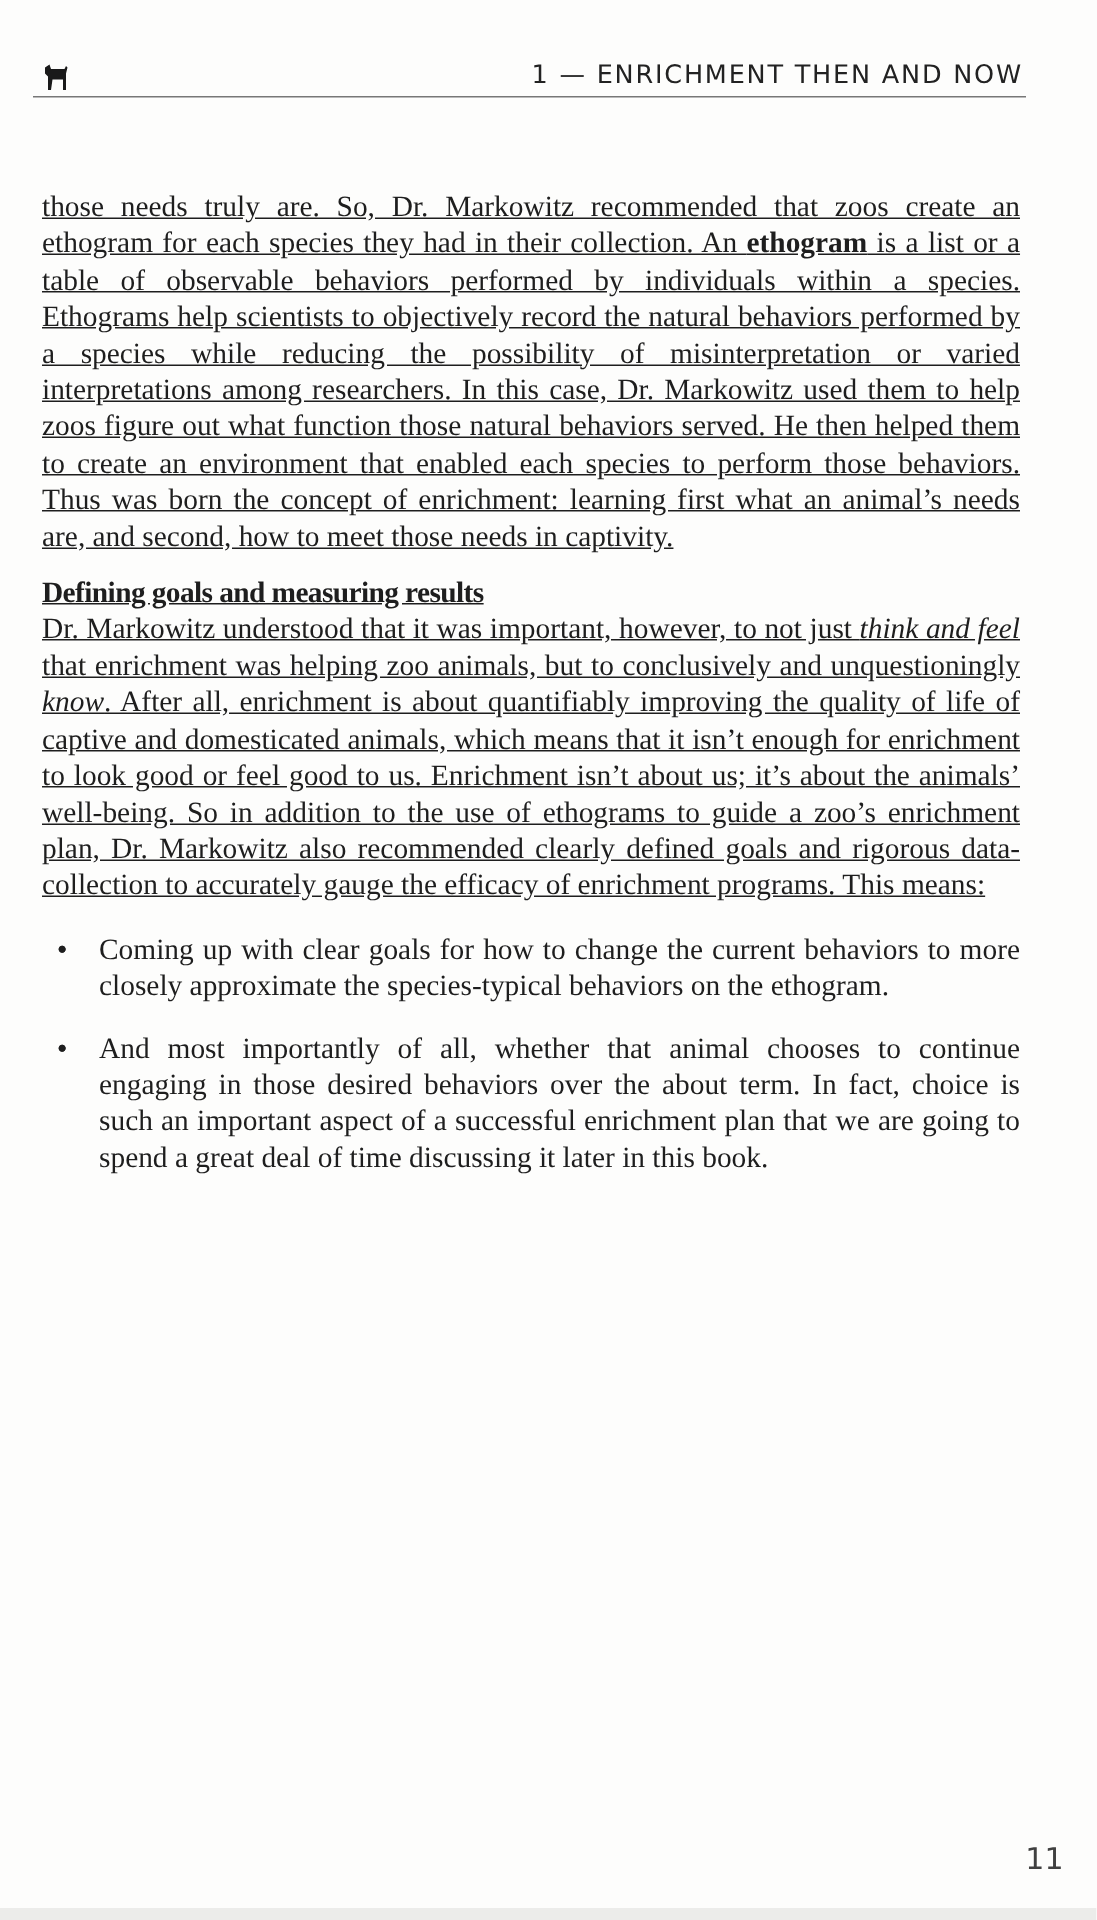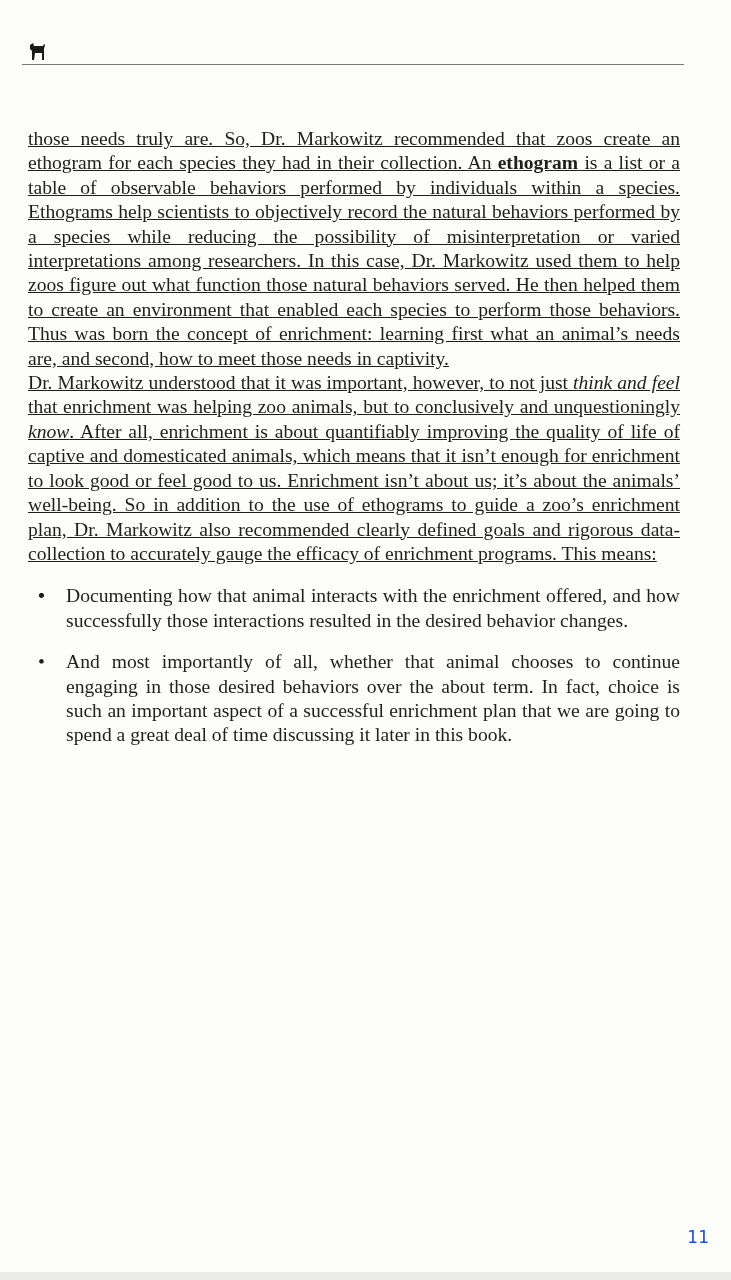--- a/index.html
+++ b/index.html
@@ -21,41 +21,43 @@
     position: absolute; left: 28px; top: 127px; width: 652px;
     font-size: 19.6px; line-height: 24.4px; text-align: justify;
   }
   .text-block p { margin: 0; text-decoration: underline; }
   .heading { font-weight: bold; font-size: 19.6px; margin-top: 13px !important; letter-spacing: -0.4px; }
   ul.bullets { list-style: none; margin: 18px 0 0 0; padding: 0; }
   ul.bullets li { position: relative; padding-left: 38px; margin-bottom: 17px; }
   ul.bullets li .bullet-dot { position: absolute; left: 10px; top: 0; }
   .page-number {
     position: absolute; right: 22px; top: 1227px;
-    font-family: "DejaVu Sans", "Liberation Sans", sans-serif; font-size: 17px; color: #1d4ed8;
+    font-family: "DejaVu Sans", "Liberation Sans", sans-serif; font-size: 20px; color: #404040;
   }
   .bleed { position: absolute; left: 0; right: 0; bottom: 0; height: 8px; background: #ececea; }
 </style>
 </head>
 <body>
 
 <div class="running-head">
   <svg class="dog-icon" viewBox="0 0 18 20">
     <path d="M2 4 L5 2 L6 5 L15 5 L16 3 L17 4 L16 8 L16 19 L14 19 L14 12 L7 12 L6 19 L4 19 L4 10 L2 8 Z" fill="#1a1a1a"></path>
   </svg>
+  <span class="head-title">1 — ENRICHMENT THEN AND NOW</span>
 </div>
 
 <div class="text-block">
   <p><span>those needs truly are. So, Dr. Markowitz recommended that zoos create an ethogram for each species they had in their collection. An </span><b>ethogram</b><span> is a list or a table of observable behaviors performed by individuals within a species. Ethograms help scientists to objectively record the natural behaviors performed by a species while reducing the possibility of misinterpretation or varied interpretations among researchers. In this case, Dr. Markowitz used them to help zoos figure out what function those natural behaviors served. He then helped them to create an environment that enabled each species to perform those behaviors. Thus was born the concept of enrichment: learning first what an animal’s needs are, and second, how to meet those needs in captivity.</span></p>
 
+  <p class="heading">Defining goals and measuring results</p>
 
   <p><span>Dr. Markowitz understood that it was important, however, to not just </span><i>think and feel</i><span> that enrichment was helping zoo animals, but to conclusively and unquestioningly </span><i>know</i><span>. After all, enrichment is about quantifiably improving the quality of life of captive and domesticated animals, which means that it isn’t enough for enrichment to look good or feel good to us. Enrichment isn’t about us; it’s about the animals’ well-being. So in addition to the use of ethograms to guide a zoo’s enrichment plan, Dr. Markowitz also recommended clearly defined goals and rigorous data-collection to accurately gauge the efficacy of enrichment programs. This means:</span></p>
 
   <ul class="bullets">
     <li><span class="bullet-dot">•</span></li>
+    <li><span class="bullet-dot">•</span><span>Coming up with clear goals for how to change the current behaviors to more closely approximate the species-typical behaviors on the ethogram.</span></li>
     <li><span class="bullet-dot">•</span></li>
-    <li><span class="bullet-dot">•</span><span>Documenting how that animal interacts with the enrichment offered, and how successfully those interactions resulted in the desired behavior changes.</span></li>
     <li><span class="bullet-dot">•</span><span>And most importantly of all, whether that animal chooses to continue engaging in those desired behaviors over the about term. In fact, choice is such an important aspect of a successful enrichment plan that we are going to spend a great deal of time discussing it later in this book.</span></li>
   </ul>
 </div>
 
 <div class="page-number">11</div>
 <div class="bleed"></div>
 
 </body></html>

